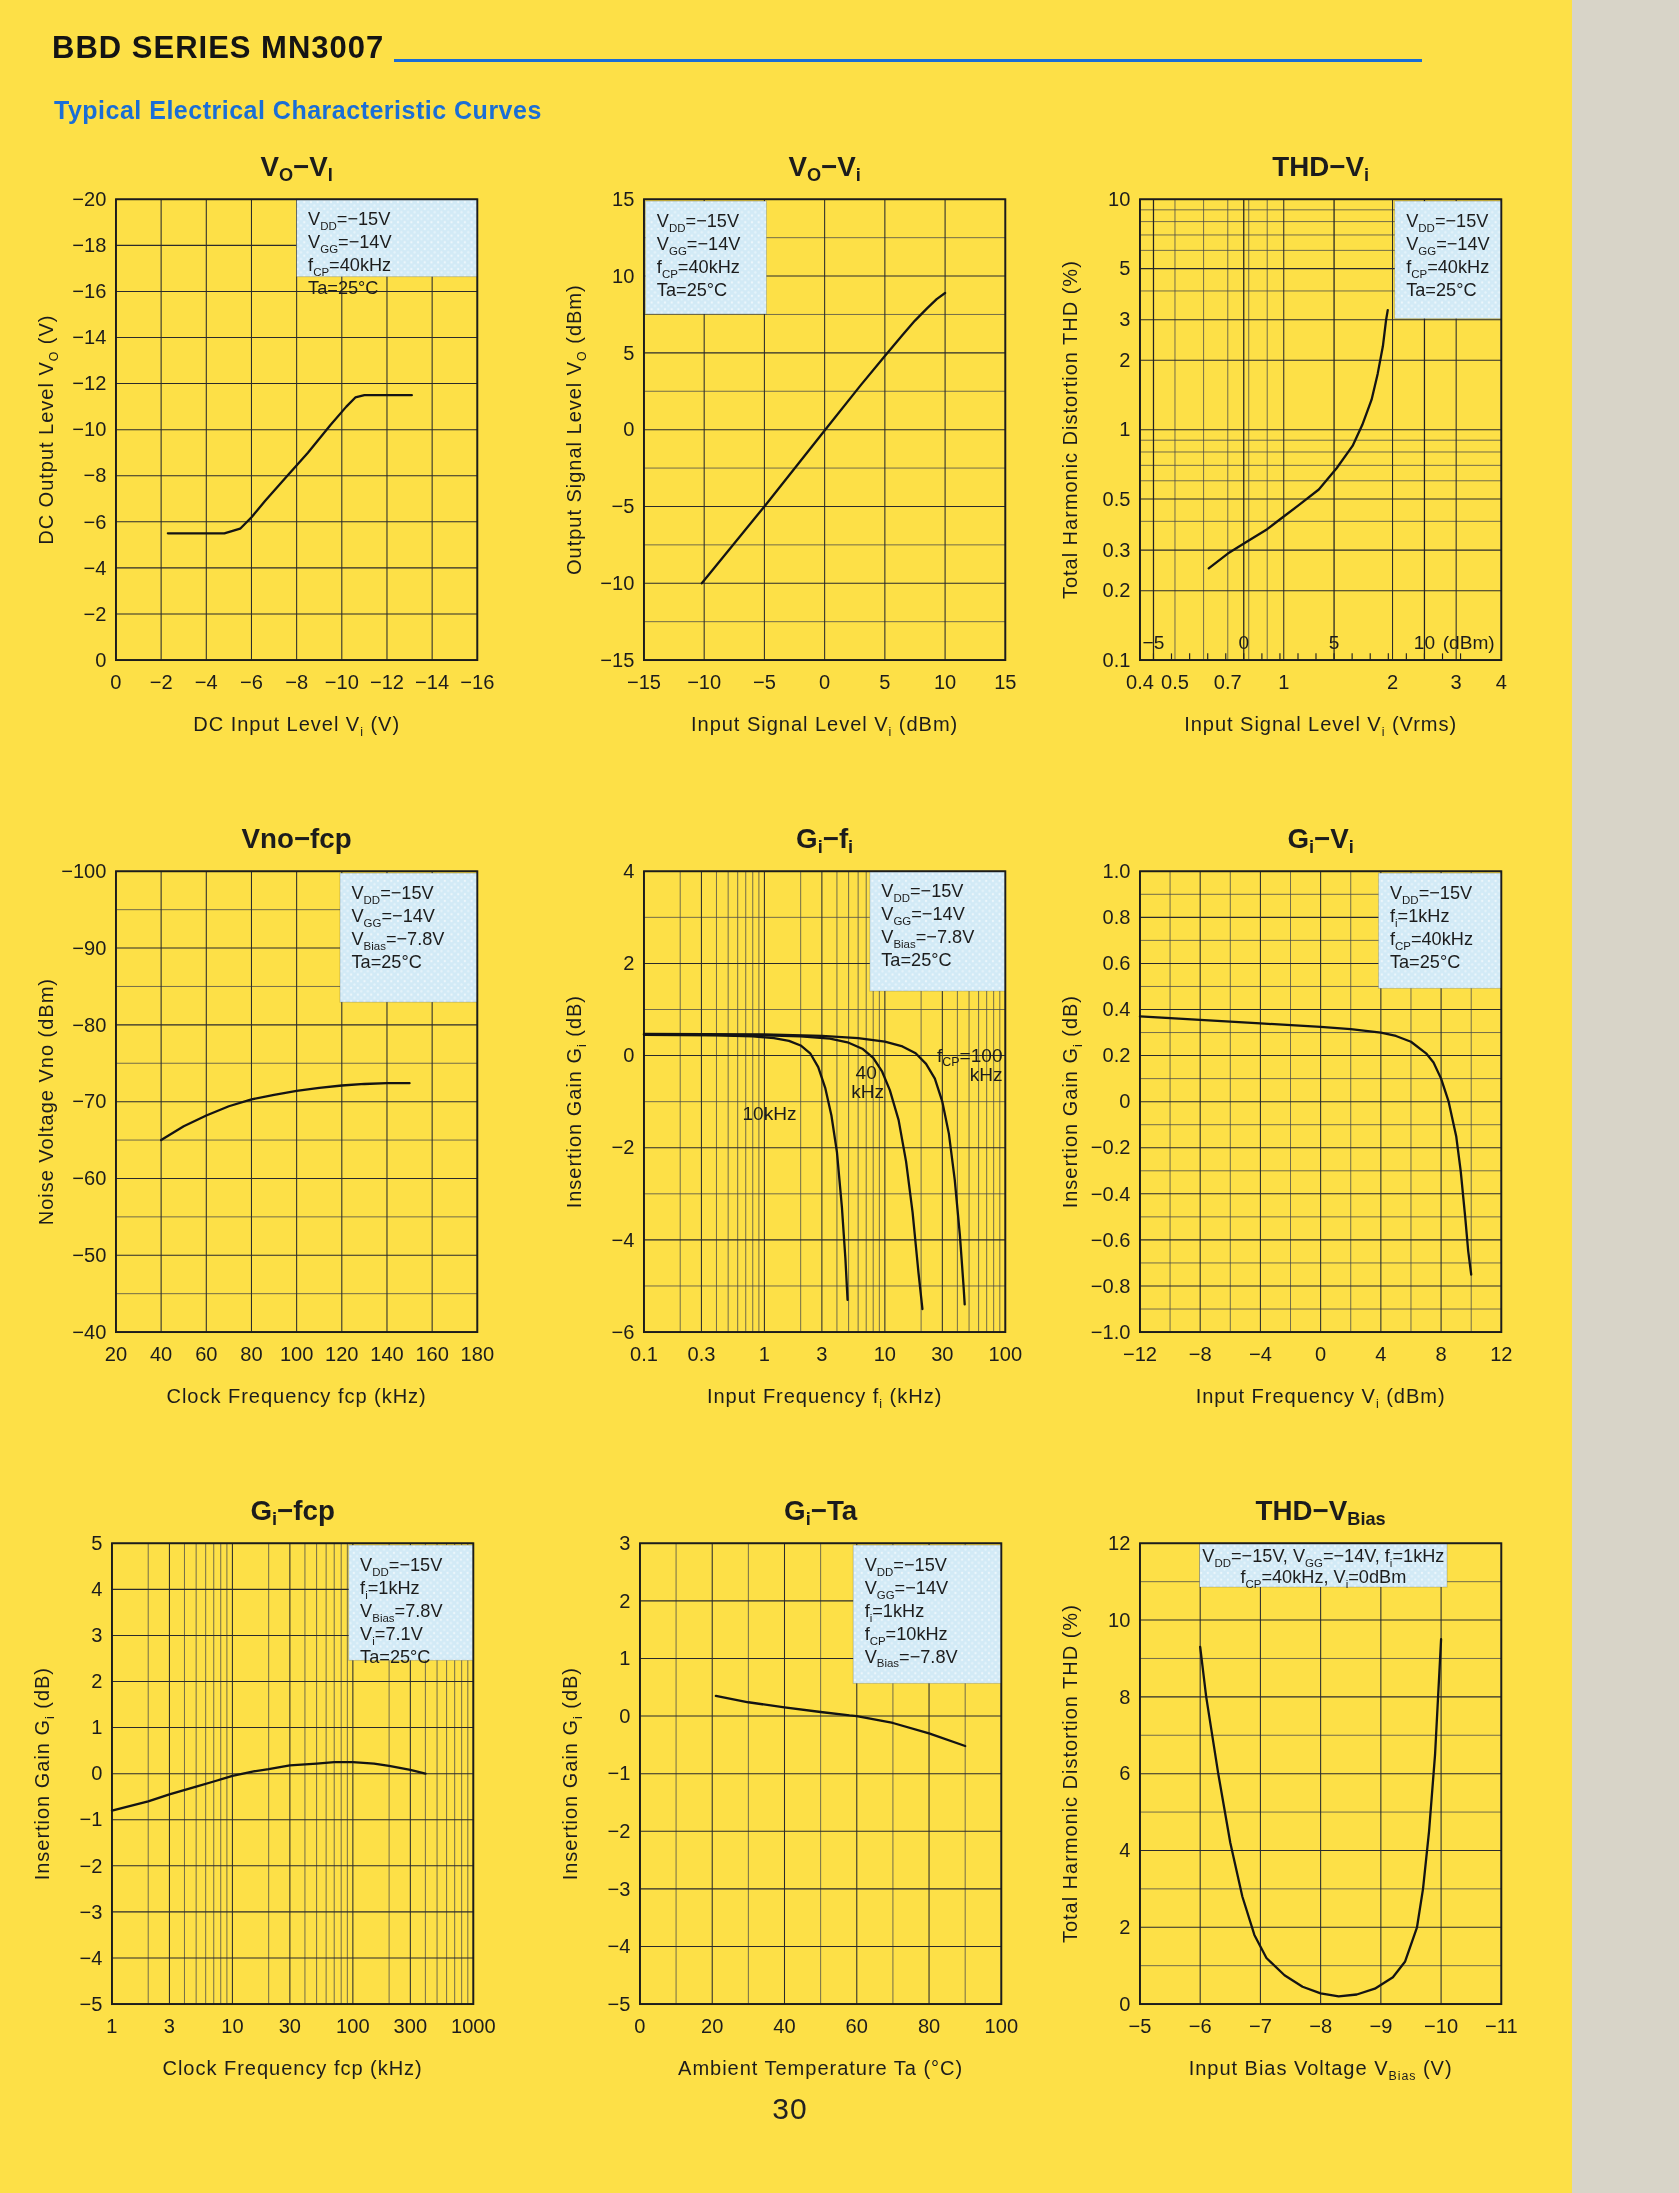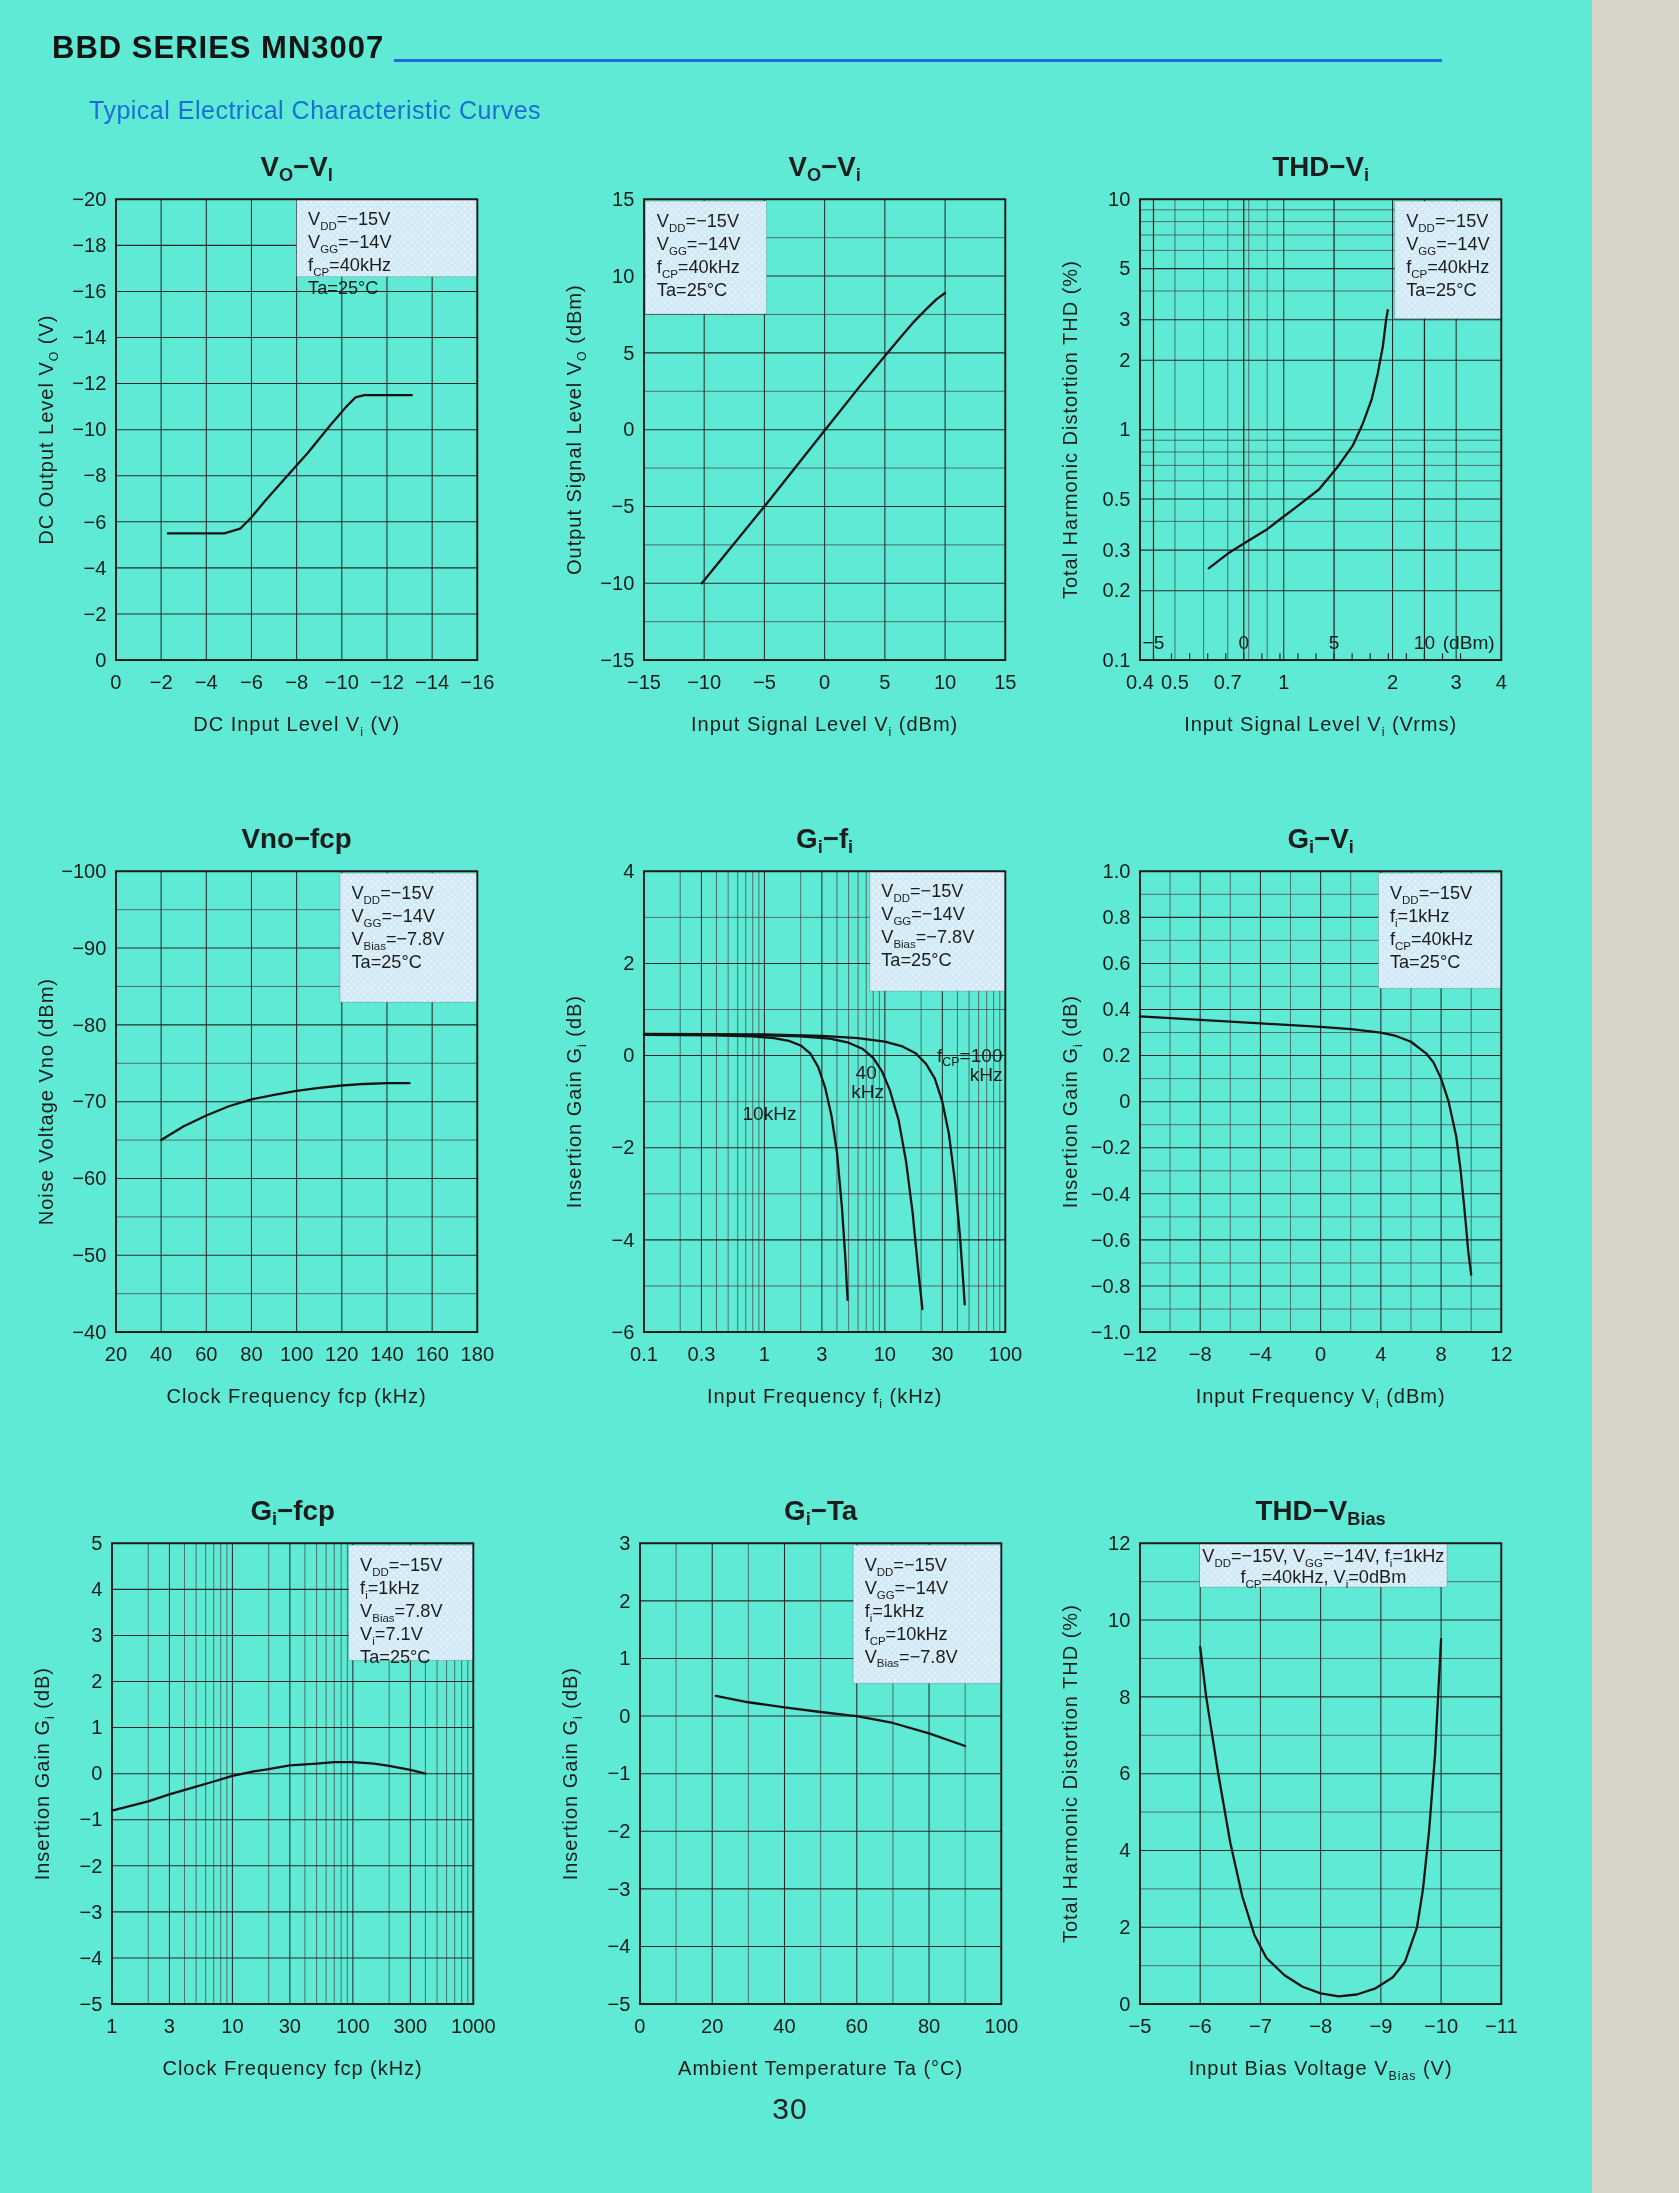--- a/index.html
+++ b/index.html
@@ -1,38 +1,37 @@
 <!DOCTYPE html>
 <html><head>
 <meta charset="utf-8">
 <style>
   html,body{margin:0;padding:0;background:#d8d4c8;}
   .page{
     position:relative;
     width:1572px;height:2193px;
-    background:#5eead4;
+    background:#fde047;
     font-family:"Liberation Sans", sans-serif;
     color:#1c1c1c;
     overflow:hidden;
-    padding-left:20px;
   }
   .header{
     position:absolute;left:52px;top:30px;right:150px;
     display:flex;align-items:flex-end;
   }
   .header h1{
     margin:0;font-size:31px;font-weight:700;letter-spacing:1px;color:#141414;
     white-space:nowrap;
   }
   .header .rule{
     flex:1;height:3px;margin-left:10px;margin-bottom:4px;
   }
   .subtitle{
     position:absolute;left:54px;top:96px;
-    font-size:25px;font-weight:400;letter-spacing:0.5px;margin-left:35px;
+    font-size:25px;font-weight:700;letter-spacing:0.5px;
   }
   .chart{
     position:absolute;width:478px;height:628px;
   }
   .chart svg{display:block;width:100%;height:auto;}
   .page-number{
     position:absolute;left:690px;top:2092px;width:200px;
     text-align:center;font-size:30px;color:#222;letter-spacing:1px;
   }
   .hole{

